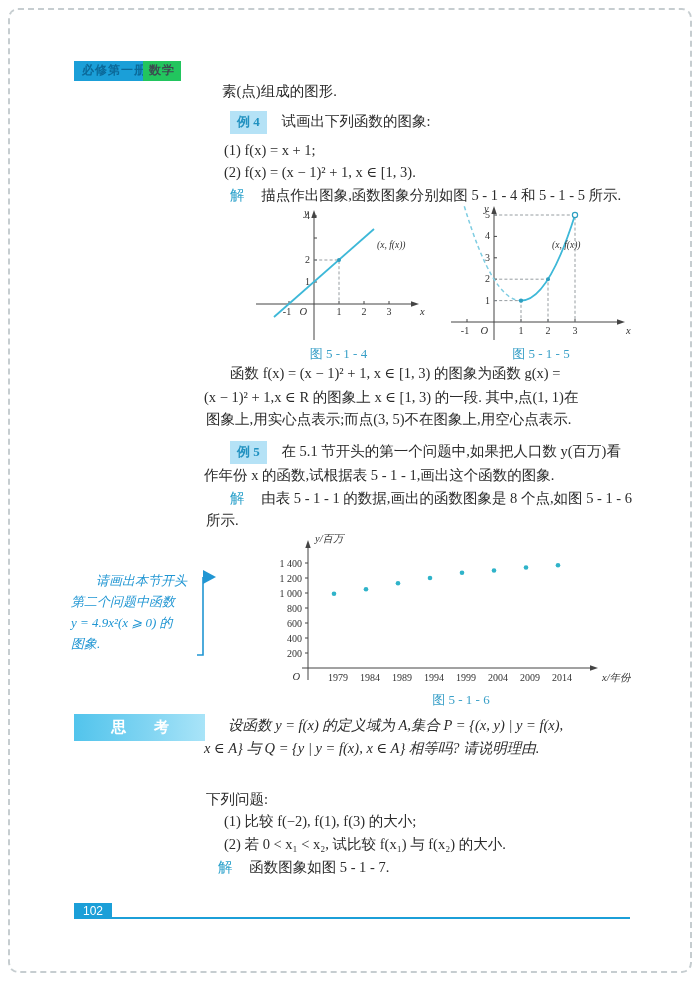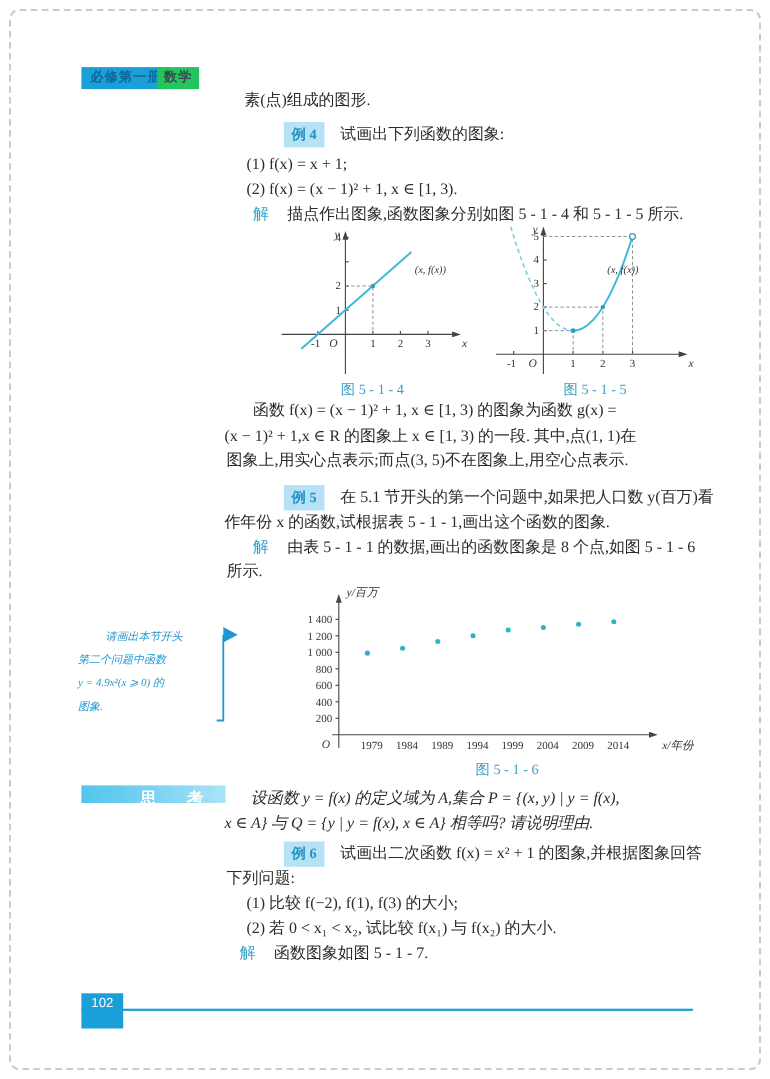--- a/index.html
+++ b/index.html
@@ -1,36 +1,36 @@
 <!DOCTYPE html>
 <html><head>
 <meta charset="utf-8">
 <style>
   html,body{margin:0;padding:0;background:#fff;}
   .page{position:relative;width:700px;height:981px;background:#ffffff;overflow:hidden;
         font-family:"Liberation Serif","DejaVu Serif",serif;color:#2b2b2b;border-radius:10px;}
   .pageborder{position:absolute;inset:8px;border:2px dashed #c6cdd0;border-radius:10px;}
   .line{position:absolute;white-space:nowrap;font-size:14.5px;line-height:20px;}
   .badge-ex{display:inline-block;background:#b5e2f6;color:#2191c0;font-weight:bold;
-            font-size:13px;padding:1px 7px 2px 7px;margin-right:11px;margin-left:28px;}
+            font-size:13px;padding:1px 7px 2px 7px;margin-right:11px;}
   .sol{color:#2fa3cc;margin-right:13px;}
   .caption{position:absolute;color:#3aa0c8;font-size:13px;text-align:center;}
   .hb1{position:absolute;left:74px;top:61px;background:#1b9fd8;color:#0b6999;font-weight:bold;
        font-size:12px;padding:1px 8px 2px 8px;letter-spacing:1px;}
   .hb2{position:absolute;left:143px;top:61px;background:#22c55e;color:#3c4a50;font-weight:bold;
        font-size:12px;padding:1px 6px 2px 6px;letter-spacing:1px;}
-  .note-line{position:absolute;color:#2196d3;font-style:italic;font-size:10px;white-space:nowrap;}
-  .think-box{position:absolute;left:74px;top:714px;width:131px;height:16px;box-sizing:border-box;
+  .note-line{position:absolute;color:#2196d3;font-style:italic;font-size:13px;white-space:nowrap;}
+  .think-box{position:absolute;left:74px;top:714px;width:131px;height:27px;box-sizing:border-box;
              background:linear-gradient(90deg,#52c4ec 0%,#7fd4f2 55%,#a9e4f8 100%);
              color:#ffffff;font-size:15px;font-weight:bold;letter-spacing:12px;
-             text-align:right;line-height:26px;padding-right:8px;}
+             text-align:right;line-height:26px;padding-right:24px;}
   .think-line{position:absolute;font-style:italic;font-size:14.5px;white-space:nowrap;}
   .pg-line{position:absolute;left:74px;top:917px;width:556px;height:2px;background:#1b9fd8;}
   .pg-num{position:absolute;left:74px;top:903px;background:#1b9fd8;color:#ffffff;font-size:12px;
-          padding:0 9px;height:32px;line-height:16px;font-family:"Liberation Sans",sans-serif;}
+          padding:0 9px;height:16px;line-height:16px;font-family:"Liberation Sans",sans-serif;}
   svg{position:absolute;overflow:visible;}
   .ax{stroke:#444;stroke-width:1;}
   .axf{fill:#444;}
   .tk{font-size:10px;fill:#333;font-family:"Liberation Serif",serif;}
   .tki{font-size:10.5px;fill:#333;font-style:italic;font-family:"Liberation Serif",serif;}
   .crv{stroke:#3db8d8;stroke-width:1.8;fill:none;}
   .dsh{stroke:#8a9296;stroke-width:0.9;stroke-dasharray:3,2.2;fill:none;}
   .cdsh{stroke:#7fcde2;stroke-width:1.5;stroke-dasharray:4,3;fill:none;}
   .ptlbl{font-size:9.5px;fill:#333;font-style:italic;font-family:"Liberation Serif",serif;}
 </style>
@@ -186,24 +186,20 @@
   <div class="note-line" style="left:71px;top:635px">图象.</div>
   <svg style="left:197px;top:567px" width="20" height="96" viewBox="0 0 20 96">
     <polygon points="6,3 19,10 6,17" fill="#2196d3"></polygon>
     <path d="M6,10 V88 H0" stroke="#2196d3" stroke-width="1.6" fill="none"></path>
   </svg>
 
   <div class="think-box">思  考</div>
   <div class="think-line" style="left:204px;top:739px">x ∈ A} 与 Q = {y | y = f(x), x ∈ A} 相等吗? 请说明理由.</div>
   <div class="think-line" style="left:228px;top:716px">设函数 y = f(x) 的定义域为 A,集合 P = {(x, y) | y = f(x),</div>
 
-  <div class="line" style="left:230px;top:765px">
-    <span class="badge-ex">例 6</span>
-    <span>试画出二次函数 f(x) = x² + 1 的图象,并根据图象回答</span>
-  </div>
   <div class="line" style="left:206px;top:789px">下列问题:</div>
   <div class="line" style="left:224px;top:811px">(1) 比较 f(−2), f(1), f(3) 的大小;</div>
   <div class="line" style="left:224px;top:834px">(2) 若 0 &lt; x₁ &lt; x₂, 试比较 f(x₁) 与 f(x₂) 的大小.</div>
   <div class="line" style="left:218px;top:857px">
     <span class="sol">解</span>
     <span>函数图象如图 5 - 1 - 7.</span>
   </div>
 
   <div class="pg-line"></div>
   <div class="pg-num">102</div>

